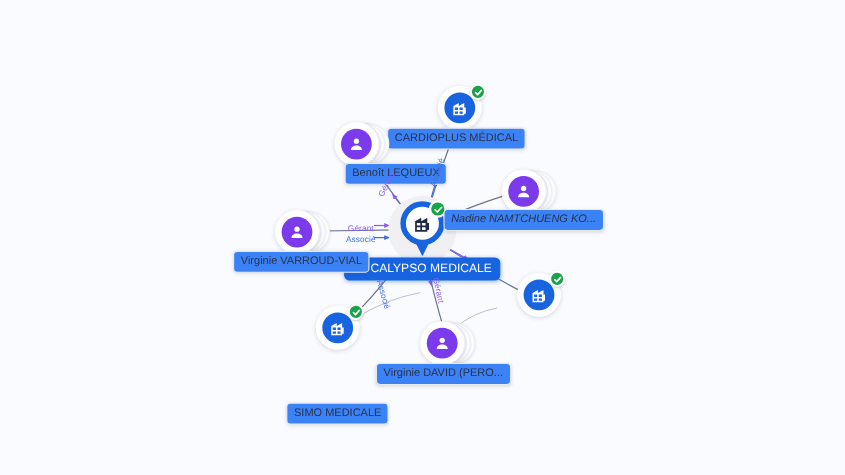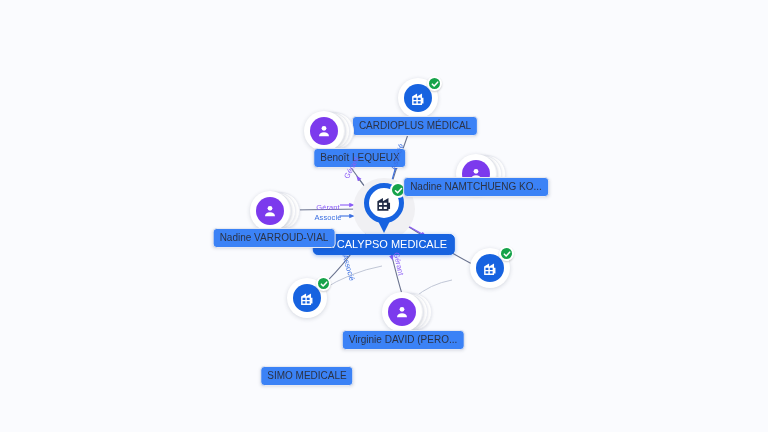--- a/index.html
+++ b/index.html
@@ -245,38 +245,38 @@
       <div class="disc">
         <div class="inner person">
           <svg width="16" height="16" viewBox="0 0 24 24" fill="#ffffff">
             <circle cx="12" cy="8" r="3.6"></circle>
             <path d="M4.5 20c0-4.1 3.4-6.2 7.5-6.2s7.5 2.1 7.5 6.2z"></path>
           </svg>
         </div>
       </div>
     </div>
   </div>
-  <div class="label" style="left:476px; top:177px;">Nadine NAMTCHUENG KO...</div>
+  <div class="label" style="left:476px; top:190px;font-style:italic;">Nadine NAMTCHUENG KO...</div>
 
   <div class="node" style="left:271px; top:212px;">
     <div class="node-art">
       <div class="stack-card s1"></div>
       <div class="stack-card s2"></div>
       <div class="stack-card s3"></div>
       <div class="disc">
         <div class="inner person">
           <svg width="16" height="16" viewBox="0 0 24 24" fill="#ffffff">
             <circle cx="12" cy="8" r="3.6"></circle>
             <path d="M4.5 20c0-4.1 3.4-6.2 7.5-6.2s7.5 2.1 7.5 6.2z"></path>
           </svg>
         </div>
       </div>
     </div>
   </div>
-  <div class="label" style="left:274px; top:228px;">Nadine VARROUD-VIAL</div>
+  <div class="label" style="left:274px; top:228px;">Virginie VARROUD-VIAL</div>
 
   <div class="node" style="left:491px; top:269px;">
     <div class="node-art">
       <div class="disc">
         <div class="inner company">
           <svg width="17" height="17" viewBox="0 0 24 24" fill="#ffffff">
             <path d="M3 21V9l7-4v4l7-4v16H3zm2-2h4v-3H5v3zm0-5h4v-3H5v3zm6 5h4v-3h-4v3zm0-5h4v-3h-4v3zm6 5h2v-8h-2v8z"></path>
           </svg>
         </div>
       </div>

